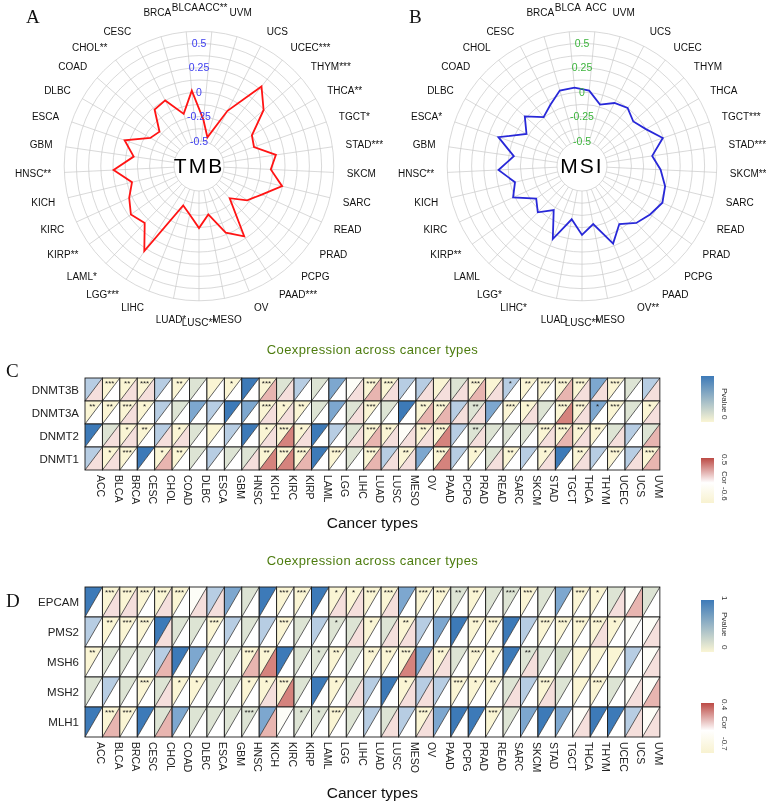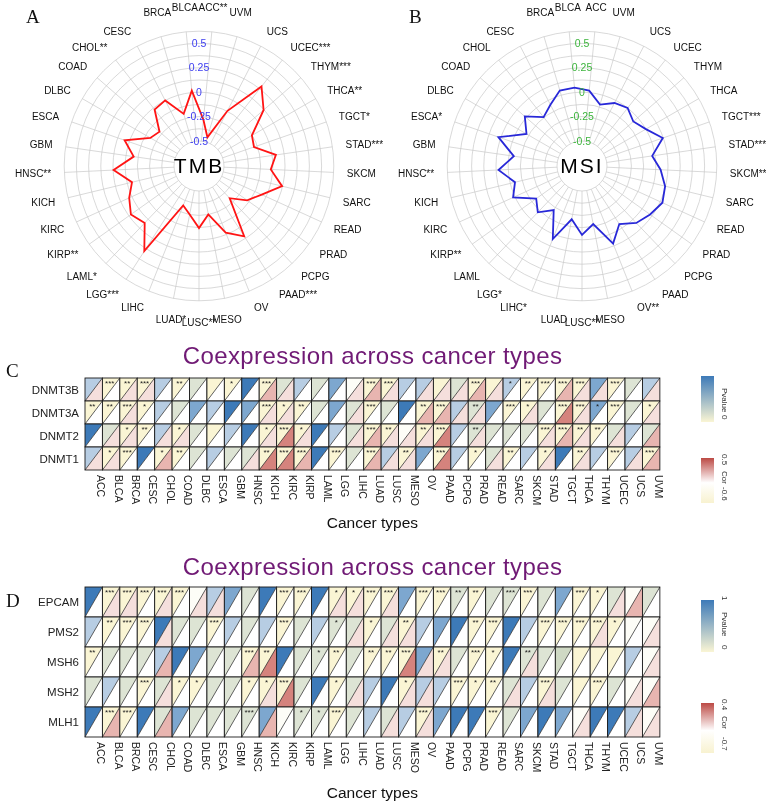--- a/index.html
+++ b/index.html
@@ -1,20 +1,20 @@
 <!DOCTYPE html>
 <html><head>
 <meta charset="utf-8">
 <style>
   html,body{margin:0;padding:0;background:#fff;}
   .fig{position:relative;width:766px;height:808px;background:#ffffff;overflow:hidden;
        font-family:"Liberation Sans",sans-serif;}
   .plabel{position:absolute;font-family:"Liberation Serif",serif;font-size:19px;color:#111;}
-  .ctitle{position:absolute;left:85px;width:575px;text-align:center;font-size:24px;
-          color:#701a75;letter-spacing:.4px;}
+  .ctitle{position:absolute;left:85px;width:575px;text-align:center;font-size:13px;
+          color:#4d7c0f;letter-spacing:.4px;}
   svg{position:absolute;}
   svg text{font-family:"Liberation Sans",sans-serif;}
 </style>
 </head>
 <body>
 
 <div class="fig">
   <div class="plabel" style="left:26px;top:6px">A</div>
   <div class="plabel" style="left:409px;top:6px">B</div>
   <div class="plabel" style="left:6px;top:360px">C</div>

